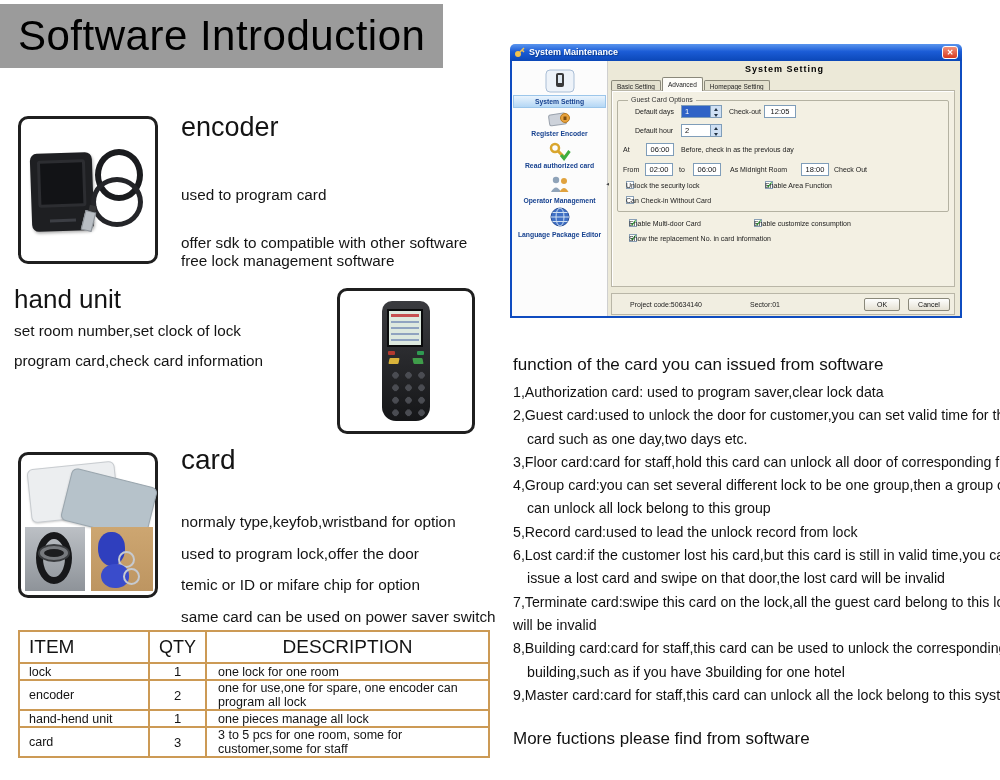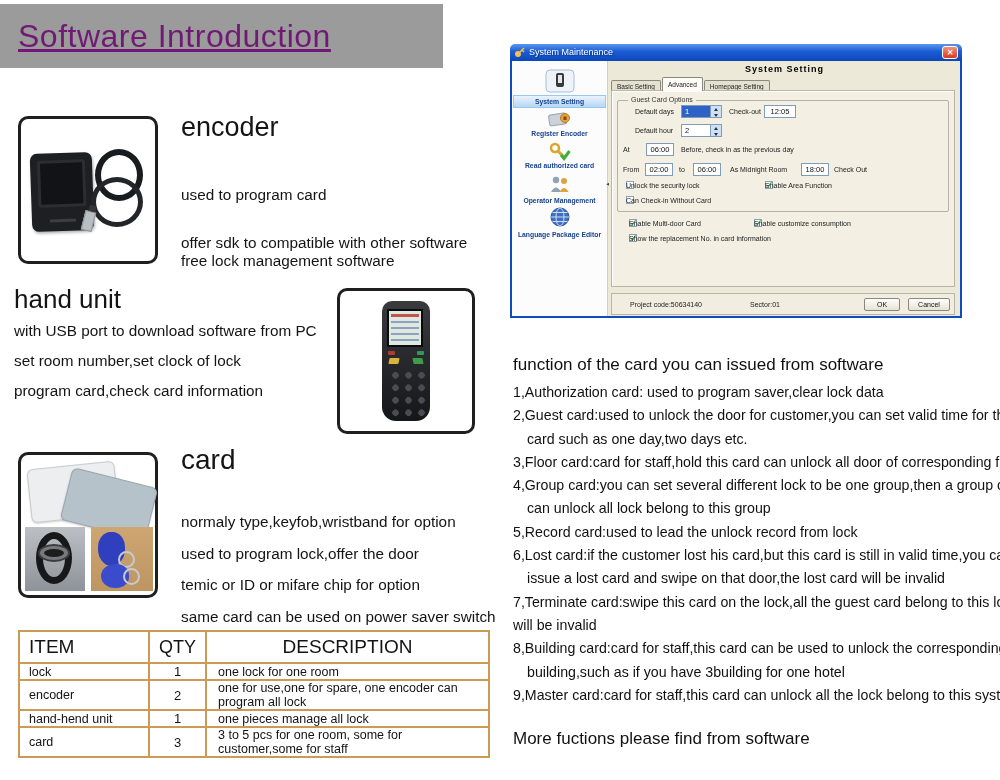--- a/index.html
+++ b/index.html
@@ -3,21 +3,21 @@
 <meta charset="utf-8">
 <style>
   * { margin:0; padding:0; box-sizing:border-box; }
   html,body { background:#fff; }
   #canvas { position:relative; width:1000px; height:780px; background:#fff; overflow:hidden;
             font-family:"Liberation Sans", sans-serif; color:#111; }
 
   
   .banner { position:absolute; left:0; top:4px; width:443px; height:64px; background:#9b9b9b;
             display:flex; align-items:center; padding-left:18px; }
-  .banner h1 { font-size:32px; font-weight:400; color:#701a75; letter-spacing:0.5px;text-decoration:underline; }
+  .banner h1 { font-size:42px; font-weight:400; color:#000000; letter-spacing:0.5px; }
 
   
   .sec-head { position:absolute; font-weight:400; color:#141414; }
   .sec-lines { position:absolute; }
   .sec-lines div { white-space:nowrap; font-size:15.3px; color:#141414; }
 
   
   .fig { position:absolute; border:3px solid #1f1f1f; border-radius:10px; background:#fff; }
   .fig * { position:absolute; }
 
@@ -73,21 +73,21 @@
   .parts td { height:16px; font-size:12.5px; }
   .parts td.item { padding-left:9px; }
   .parts td.qty { text-align:center; font-size:13px; }
   .parts td.desc { padding-left:11px; }
 
   
   .aw { position:absolute; left:510px; top:44px; width:452px; height:274px; font-size:7px; }
   .aw * { position:absolute; }
   .aw-titlebar { left:0; top:0; right:0; height:17px; border-radius:5px 5px 0 0;
                  background:linear-gradient(180deg,#5a95ee 0%,#1b5cd6 45%,#0b47b7 100%); }
-  .aw-title { left:19px; top:0; height:32px; line-height:16px; color:#fff; font-size:9px; font-weight:normal;
+  .aw-title { left:19px; top:0; height:32px; line-height:16px; color:#fff; font-size:9px; font-weight:bold;
               text-shadow:1px 1px 1px #0a3a8c; white-space:nowrap; }
   .aw-ticon { left:4px; top:3px; }
   .aw-close { right:4px; top:2px; width:16px; height:13px; border:1px solid #fff; border-radius:3px;
               background:linear-gradient(180deg,#f2917a,#d93a1f); color:#fff; font-size:8px; font-weight:bold;
               text-align:center; line-height:11px; cursor:default; }
   .aw-body { left:0; top:17px; right:0; bottom:0; background:#ece9d8;
              border:2px solid #0f4cc0; border-top:none; }
   .aw-side { left:0; top:0; width:96px; bottom:0; background:#fcfcfc; border-right:1px solid #cfcfcf; }
   .sb-ico { left:0; right:0; display:flex; justify-content:center; }
   .sb-lbl { left:0; right:0; text-align:center; font-size:6.8px; font-weight:bold; color:#16418f; white-space:nowrap; }
@@ -152,21 +152,20 @@
 
   <div class="sec-head" style="left:181px; top:112px; font-size:27px;">encoder</div>
   <div class="sec-lines" style="left:181px; top:186px;">
     <div style="margin-bottom:30px">used to program card</div>
     <div>offer sdk to compatible with other software</div>
     <div style="margin-bottom:12.4px">free lock management software</div>
   </div>
 
   <div class="sec-head" style="left:14px; top:284px; font-size:26px;">hand unit</div>
   <div class="sec-lines" style="left:14px; top:322px;">
-    <div style="margin-bottom:12.2px">with USB port to download software from PC</div>
     <div style="margin-bottom:12.2px">set room number,set clock of lock</div>
     <div style="margin-bottom:12.2px">program card,check card information</div>
   </div>
 
   <div class="fig" style="left:337px; top:288px; width:138px; height:146px;">
     <span class="hu-body">
       <i class="hu-screen">
         <i class="r" style="top:3px"></i>
           <i style="top:10px"></i>
           <i style="top:16px"></i>

